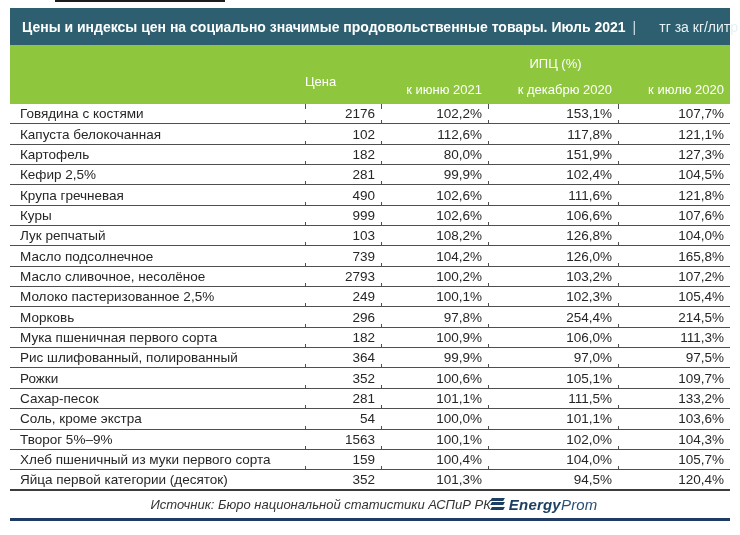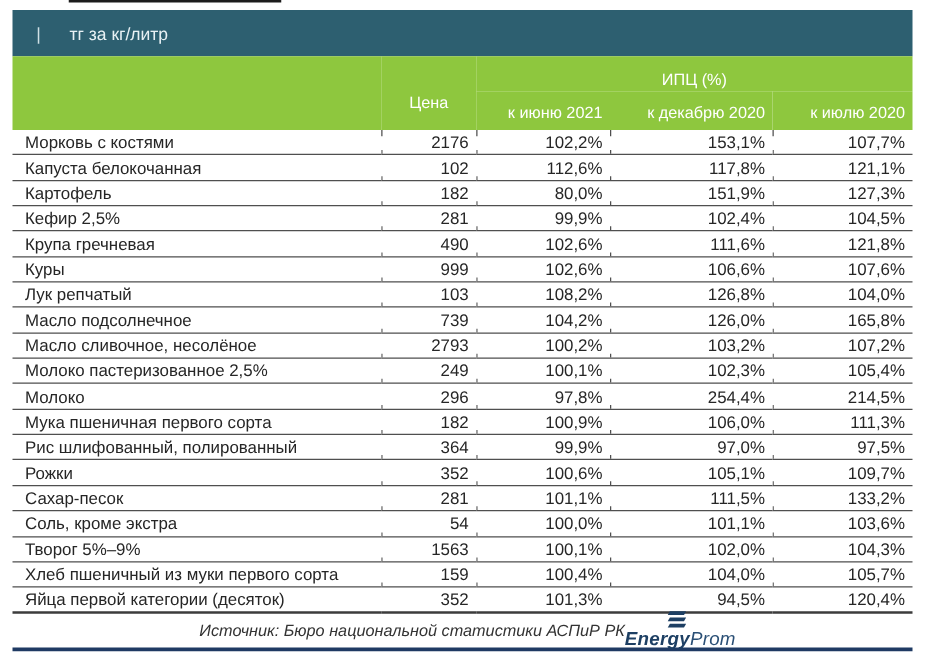--- a/index.html
+++ b/index.html
@@ -39,21 +39,21 @@
   }
   thead td {
     background: #8ec73e;
     color: #ffffff;
     font-size: 13px;
     position: relative;
     vertical-align: middle;
     margin-top: 37px;
   }
   td.h-ipc { height: 28px; text-align: center; padding-top: 8px; }
-  td.h-price { text-align: center; padding-top: 14px; }
+  td.h-price { padding-top: 14px; }
   td.h-sub { height: 31px; text-align: right; padding-right: 6px; padding-top: 2px; }
   td.h-price::before, td.h-sub::before {
     content: ""; position: absolute; left: 0; bottom: -5px;
     width: 1px; height: 5px; background: #4f4f4f;
   }
 
   tbody td {
     height: 20.35px;
     font-size: 13.5px;
     border-bottom: 1px solid #4f4f4f;
@@ -70,39 +70,40 @@
   }
   tbody tr:last-child td.c-num::before { display: none; }
 
   
   .source-row {
     width: 720px; height: 27px;
     display: flex; align-items: center; justify-content: center;
     padding: 0 2px 0 10px;
   }
   .source-text { font-style: italic; font-size: 13px; color: #333333; }
-  .logo { display: flex; align-items: center; flex-direction: column; }
+  .logo { display: flex; align-items: center; }
   .logo-icon { display: flex; flex-direction: column; margin-right: 5px; }
   .logo-icon i {
     display: block; width: 13px; height: 3.2px; margin: 0.8px 0;
     background: #1d3f63; transform: skewX(-30deg);
   }
   .logo-text { font-size: 15px; font-style: italic; color: #1d3f63; letter-spacing: 0.2px; }
   .logo-bold { font-weight: 700; }
   .logo-light { font-weight: 400; color: #2a4f75; }
   .bottom-line { width: 720px; height: 3px; background: #1f3a63; }
 </style>
 </head>
 <body>
 
 <div class="top-edge-line"></div>
 
 <div class="page">
 
   <div class="title-bar">
+    <span class="t-bold">Цены и индексы цен на социально значимые продовольственные товары. Июль 2021</span>
     <span class="t-sep">|</span>
     <span class="t-units">тг за кг/литр</span>
   </div>
 
   <table>
     <colgroup>
       <col style="width:295px">
         <col style="width:76px">
         <col style="width:107px">
         <col style="width:130px">
@@ -115,21 +116,21 @@
         <td colspan="3" class="h-ipc">ИПЦ (%)</td>
       </tr>
       <tr>
         <td class="h-sub">к июню 2021</td>
         <td class="h-sub">к декабрю 2020</td>
         <td class="h-sub">к июлю 2020</td>
       </tr>
     </thead>
     <tbody>
         <tr>
-    <td class="c-name">Морковь с костями</td>
+    <td class="c-name">Говядина с костями</td>
     <td class="c-num">2176</td>
     <td class="c-num">102,2%</td>
     <td class="c-num">153,1%</td>
     <td class="c-num">107,7%</td>
   </tr>
         <tr>
     <td class="c-name">Капуста белокочанная</td>
     <td class="c-num">102</td>
     <td class="c-num">112,6%</td>
     <td class="c-num">117,8%</td>
@@ -185,21 +186,21 @@
     <td class="c-num">107,2%</td>
   </tr>
         <tr>
     <td class="c-name">Молоко пастеризованное 2,5%</td>
     <td class="c-num">249</td>
     <td class="c-num">100,1%</td>
     <td class="c-num">102,3%</td>
     <td class="c-num">105,4%</td>
   </tr>
         <tr>
-    <td class="c-name">Молоко</td>
+    <td class="c-name">Морковь</td>
     <td class="c-num">296</td>
     <td class="c-num">97,8%</td>
     <td class="c-num">254,4%</td>
     <td class="c-num">214,5%</td>
   </tr>
         <tr>
     <td class="c-name">Мука пшеничная первого сорта</td>
     <td class="c-num">182</td>
     <td class="c-num">100,9%</td>
     <td class="c-num">106,0%</td>

